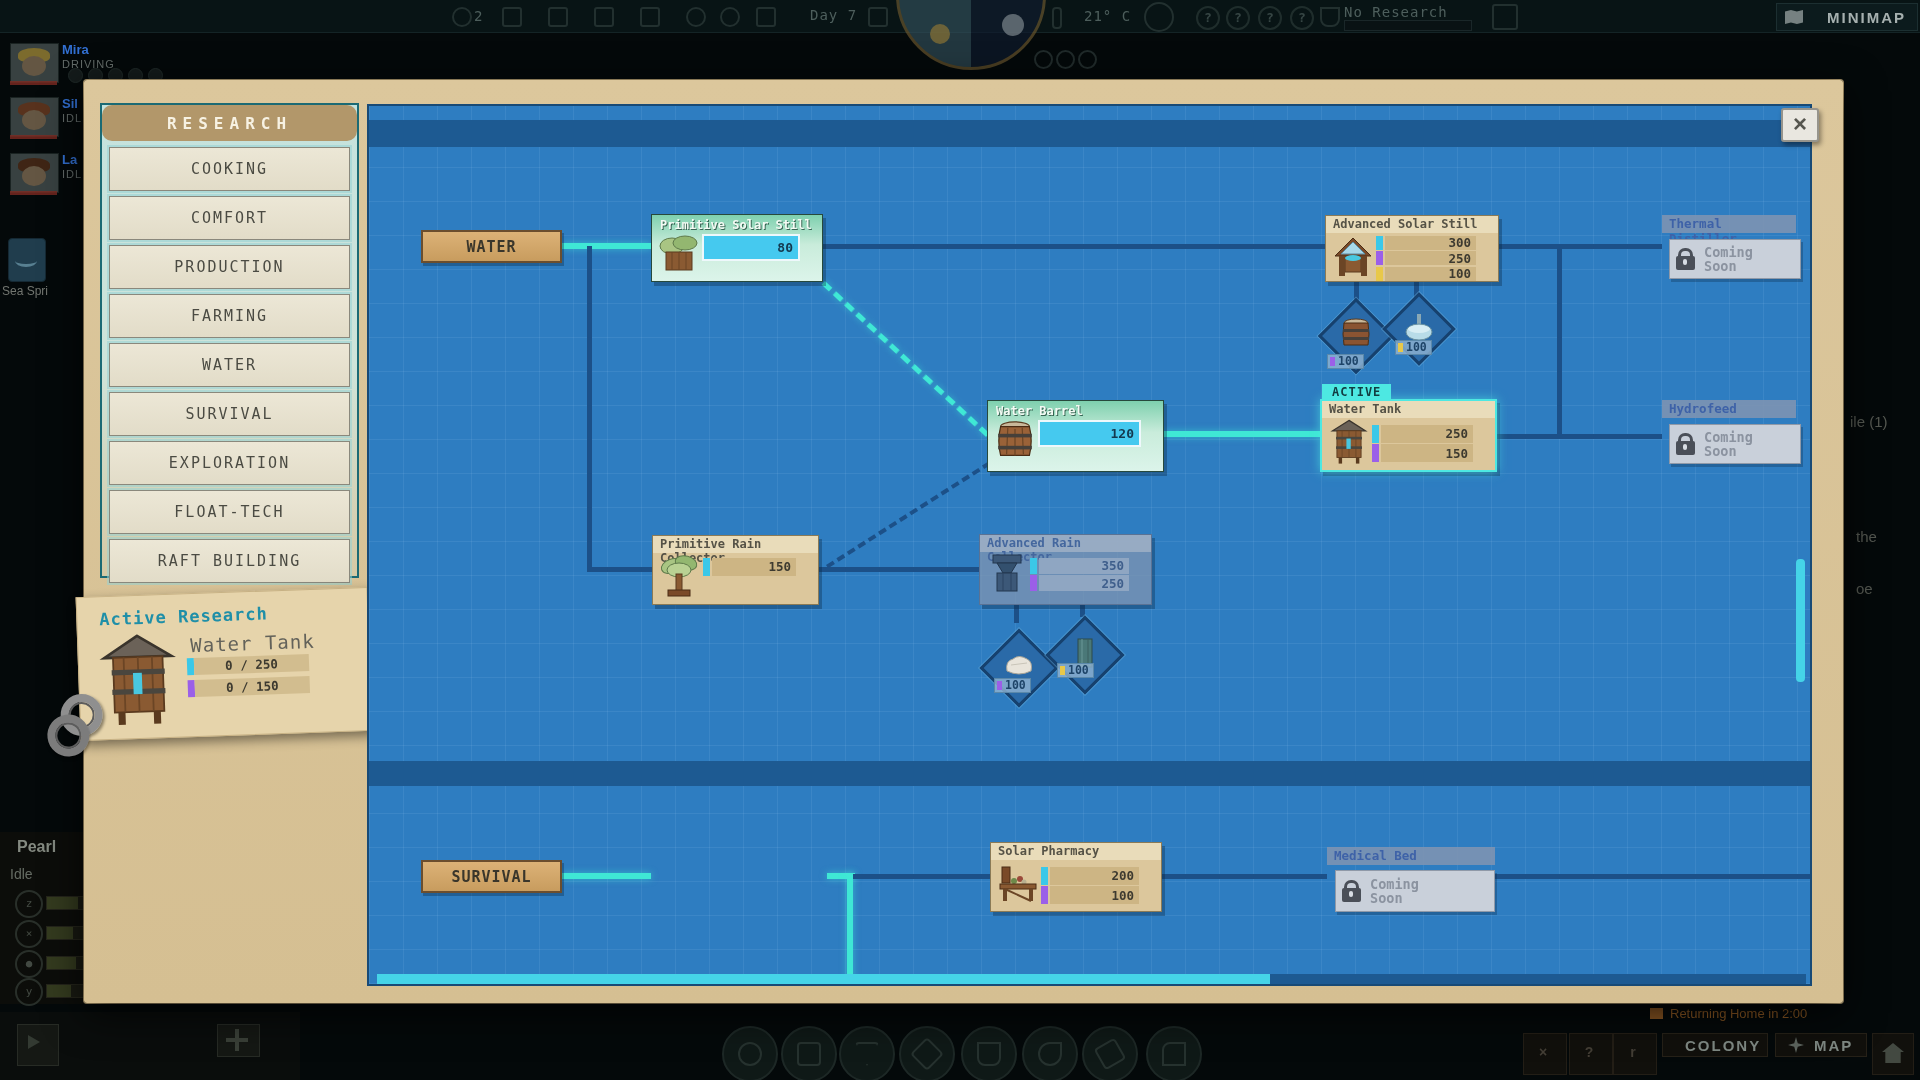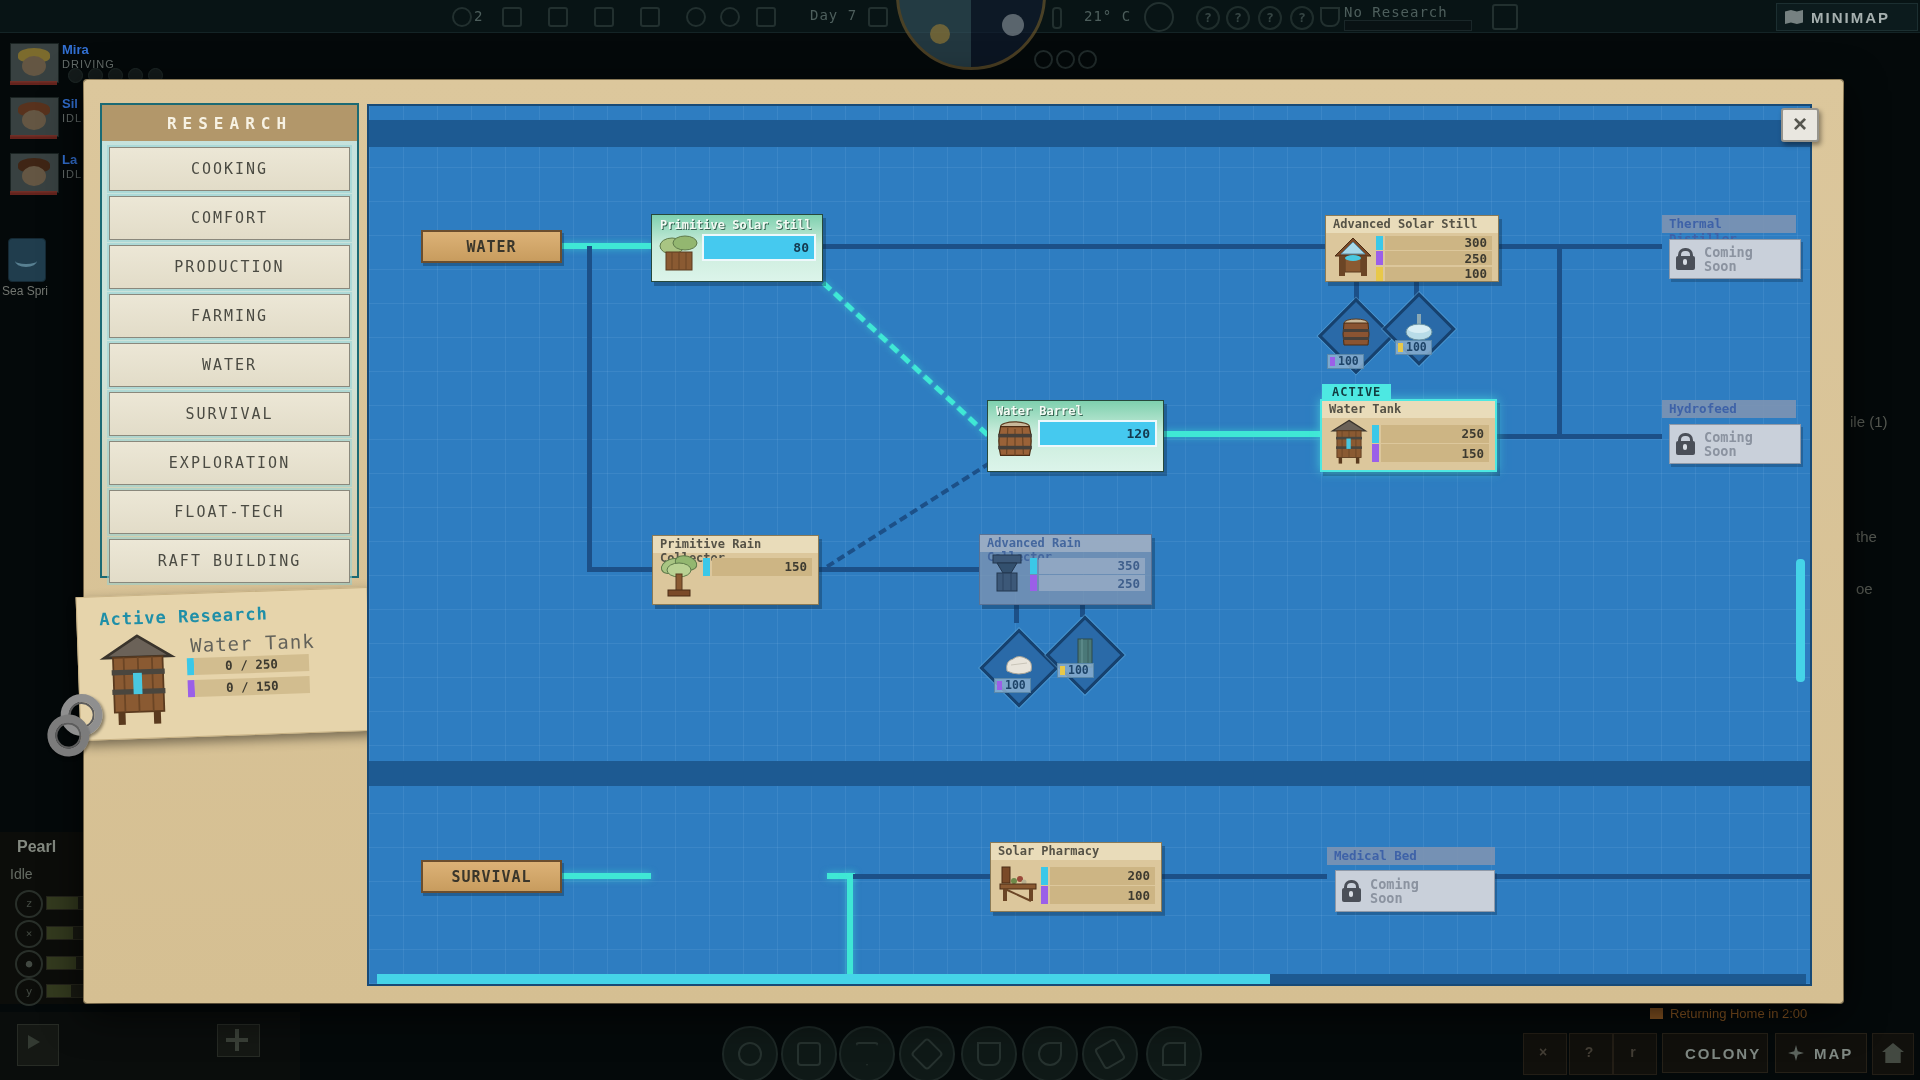--- a/index.html
+++ b/index.html
@@ -15,21 +15,21 @@
   .tb-txt{position:absolute;color:#5f716e;font-size:14px;letter-spacing:1px;opacity:.8;}
   .dial{left:896px;top:-80px;width:144px;height:144px;border-radius:50%;border:3px solid #6e5a30;
         background:linear-gradient(90deg,#32505c 50%,#101c30 50%);opacity:.65;}
   .sun{left:930px;top:24px;width:20px;height:20px;border-radius:50%;background:#8a7434;opacity:.7;}
   .moon{left:1002px;top:14px;width:22px;height:22px;border-radius:50%;background:#9aa4a8;opacity:.55;}
   .playc{width:15px;height:15px;border:2px solid #3c4c4a;border-radius:50%;top:50px;opacity:.5;}
   .qmark{width:20px;height:20px;border:2px solid #33433f;border-radius:50%;top:6px;color:#5d6f6c;
          font-size:13px;font-weight:bold;text-align:center;line-height:20px;opacity:.55;}
   .resbar{left:1344px;top:20px;width:126px;height:9px;background:#0a1214;border:1px solid #1f2c2e;opacity:.8;}
   .minimap-btn{left:1776px;top:3px;width:142px;height:28px;background:#0d1d1f;border:1px solid #203436;
-               display:flex;align-items:center;gap:8px;padding-left:8px;box-sizing:border-box;opacity:.85;}
+               display:flex;align-items:center;gap:24px;padding-left:8px;box-sizing:border-box;opacity:.85;}
   .minimap-btn span{color:#c2cccb;font-size:15px;letter-spacing:2px;font-weight:bold;}
   .map-ic{width:18px;height:14px;background:#aab4b2;clip-path:polygon(0 10%,33% 0,66% 10%,100% 0,100% 90%,66% 100%,33% 90%,0 100%);opacity:.8;}
 
   .portrait{background:#46504f;border:1px solid #202a29;opacity:.8;}
   .p-face{position:absolute;left:11px;top:12px;width:24px;height:20px;border-radius:50%;background:#7d6a52;}
   .p-hair{position:absolute;left:7px;top:4px;width:32px;height:14px;border-radius:50% 50% 30% 30%;}
   .redbar{background:#7e2a22;opacity:.8;}
   .crew-name{color:#3b82f6;font-size:13px;font-weight:bold;opacity:.85;}
   .crew-status{color:#7d8683;font-size:11px;letter-spacing:1px;opacity:.8;}
   .need-ic{width:13px;height:13px;border-radius:50%;background:#1b2423;border:1px solid #2c3836;opacity:.7;}
@@ -51,35 +51,35 @@
   .flag-gl{width:0;height:0;border-left:12px solid #333a32;border-top:7px solid transparent;border-bottom:7px solid transparent;margin:10px;}
   .hammer-gl{position:relative;width:100%;height:100%;}
   .hammer-gl i{position:absolute;left:8px;top:13px;width:22px;height:4px;background:#3a4038;}
   .hammer-gl i:last-child{transform:rotate(90deg);}
 
   .bc-circ{width:52px;height:52px;border-radius:50%;background:#121c1a;border:2px solid #222e2b;top:1026px;opacity:.85;}
   .bc-inner{position:absolute;left:14px;top:14px;width:20px;height:20px;border:2px solid #2d3a36;border-radius:4px;}
 
   .br-sq{top:1033px;width:42px;height:40px;background:#13110d;border:1px solid #272118;opacity:.9;}
   .br-circ{position:absolute;left:6px;top:5px;width:26px;height:26px;border:2px solid #2c2archive8;border-radius:50%;border-color:#2c281e;color:#4a443a;font-size:14px;font-weight:bold;text-align:center;line-height:26px;}
-  .br-btn{top:1033px;height:40px;background:#13110d;border:1px solid #2a241a;display:flex;align-items:center;gap:10px;
+  .br-btn{top:1033px;height:24px;background:#13110d;border:1px solid #2a241a;display:flex;align-items:center;gap:10px;
           padding:8px 12px;box-sizing:border-box;color:#8d9791;font-size:15px;font-weight:bold;letter-spacing:2px;opacity:.9;}
   .star4{width:16px;height:16px;background:#7d877f;clip-path:polygon(50% 0,61% 39%,100% 50%,61% 61%,50% 100%,39% 61%,0 50%,39% 39%);opacity:.8;}
   .home-gl{width:22px;height:20px;background:#51584f;clip-path:polygon(50% 0,100% 45%,85% 45%,85% 100%,15% 100%,15% 45%,0 45%);margin:9px;opacity:.9;}
   .frag{color:#63665e;font-size:15px;opacity:.85;}
   .notice{color:#9c6226;font-size:13px;opacity:.9;}
   .notice-flag{width:13px;height:11px;background:#9c6226;opacity:.9;}
 
   
   .paper{left:84px;top:80px;width:1759px;height:923px;background:linear-gradient(180deg,#dcc79c,#d5bf92);
          border-radius:3px;box-shadow:0 10px 40px rgba(0,0,0,.75),0 0 0 1px #b09a6e;}
   .side-panel{left:16px;top:23px;width:259px;height:475px;border:2px solid #1b6a74;box-sizing:border-box;
               background:linear-gradient(180deg,#c4e2dd 0%,#cfe4da 55%,#d6c9a4 100%);}
   .side-head{height:36px;background:#b2976a;display:flex;align-items:center;justify-content:center;
-             color:#f7f2e3;font-size:16px;font-weight:bold;letter-spacing:6px;}
+             color:#f7f2e3;font-size:16px;font-weight:bold;letter-spacing:6px;border-radius:10px;}
   .cat-list{padding:6px 7px 0 7px;}
   .cat-btn{height:42px;margin-bottom:5px;background:linear-gradient(180deg,#ece7d6,#e2dcc8);
            border:1px solid #8a887c;box-shadow:0 0 0 2px rgba(150,210,212,.55);
            display:flex;align-items:center;justify-content:center;
            color:#4b4b43;font-size:15px;letter-spacing:2px;cursor:pointer;}
   .active-card{left:-6px;top:512px;width:290px;height:142px;background:#e6d4ab;transform:rotate(-2deg);
                box-shadow:3px 5px 12px rgba(0,0,0,.45);border:1px solid #c7b184;}
   .ac-title{position:absolute;left:22px;top:12px;color:#1f8fa8;font-size:17px;font-weight:bold;letter-spacing:1px;}
   .ac-item{position:absolute;left:112px;top:40px;color:#63625a;font-size:19px;letter-spacing:1px;}
   .ac-row{position:absolute;left:108px;width:122px;height:17px;display:flex;}
@@ -102,21 +102,21 @@
              font-weight:bold;letter-spacing:1px;}
   .lnk{position:absolute;background:#1c5088;}
   .lnk-c{position:absolute;background:#3fe8d5;box-shadow:0 0 7px rgba(64,232,216,.55);}
   .dash-c{position:absolute;border-top:5px dashed #3fe8d5;transform-origin:0 0;filter:drop-shadow(0 0 3px rgba(64,232,216,.5));}
   .dash-d{position:absolute;border-top:4px dashed #1c5088;transform-origin:0 0;}
 
   .node{position:absolute;box-sizing:border-box;font-family:"DejaVu Sans Mono",monospace;
         box-shadow:3px 4px 0 rgba(10,40,70,.35);cursor:pointer;}
   .mint{background:linear-gradient(180deg,#7ed0ae 0%,#c9ecdb 45%,#dcf4ea 100%);border:1px solid #27493c;}
   .mint-title{padding:3px 8px 1px 8px;color:#f4faf4;font-size:12px;font-weight:bold;text-shadow:1px 1px 0 rgba(30,70,55,.8);}
-  .n-body{display:flex;padding:1px 6px 0 4px;}
+  .n-body{display:flex;padding:1px 22px 0 4px;}
   .n-icon{width:46px;flex:0 0 46px;display:flex;align-items:center;justify-content:center;}
   .n-rows{flex:1;}
   .done-bar{height:23px;background:#45c9ef;border:2px solid #eef8fb;display:flex;align-items:center;
             justify-content:flex-end;padding-right:5px;color:#14384e;font-size:13px;font-weight:bold;}
   .tan{background:#dcc79c;border:1px solid #8a7a56;}
   .tan-title{height:17px;background:#e9dcba;color:#555246;font-size:12px;font-weight:bold;padding:1px 0 0 7px;box-sizing:border-box;}
   .cost-row{display:flex;height:14px;margin:1.5px 0;}
   .chip{width:7px;flex:0 0 7px;margin-right:2px;}
   .c-cyan{background:#3bc8e8;} .c-purple{background:#9b5fe8;} .c-yellow{background:#e8c84a;}
   .cost-bar{flex:1;background:#cdb584;display:flex;align-items:center;justify-content:flex-end;

